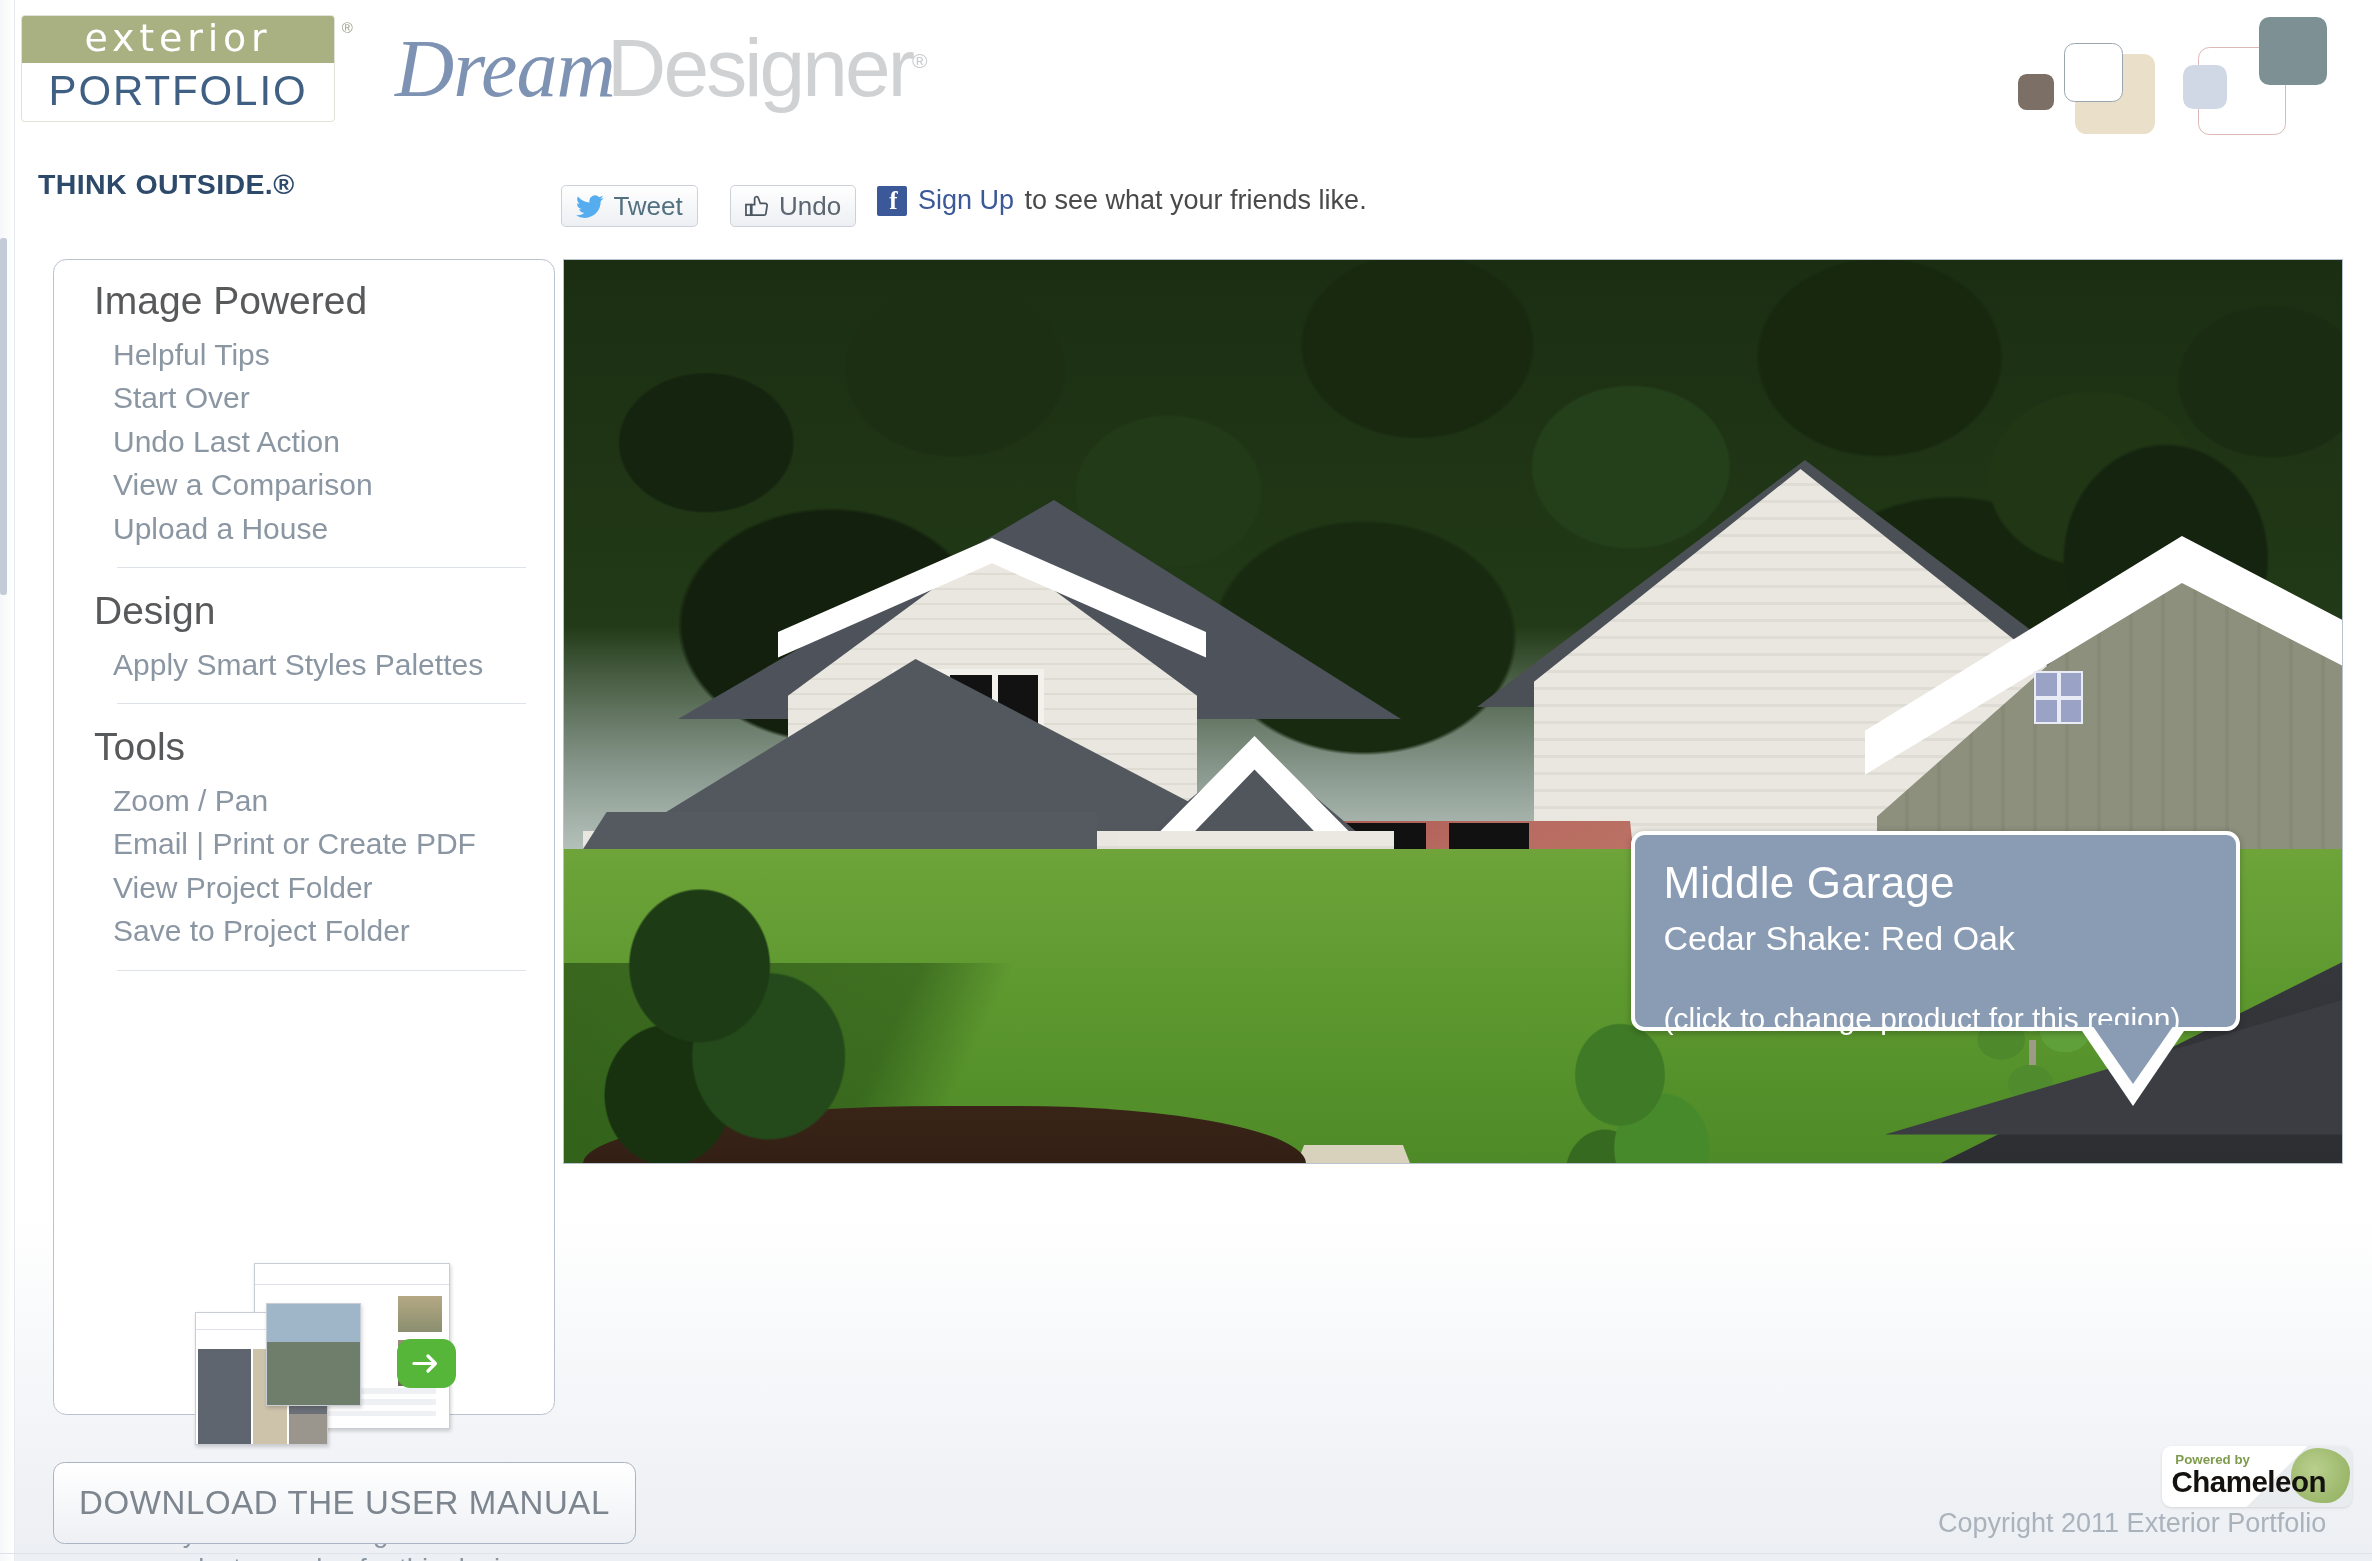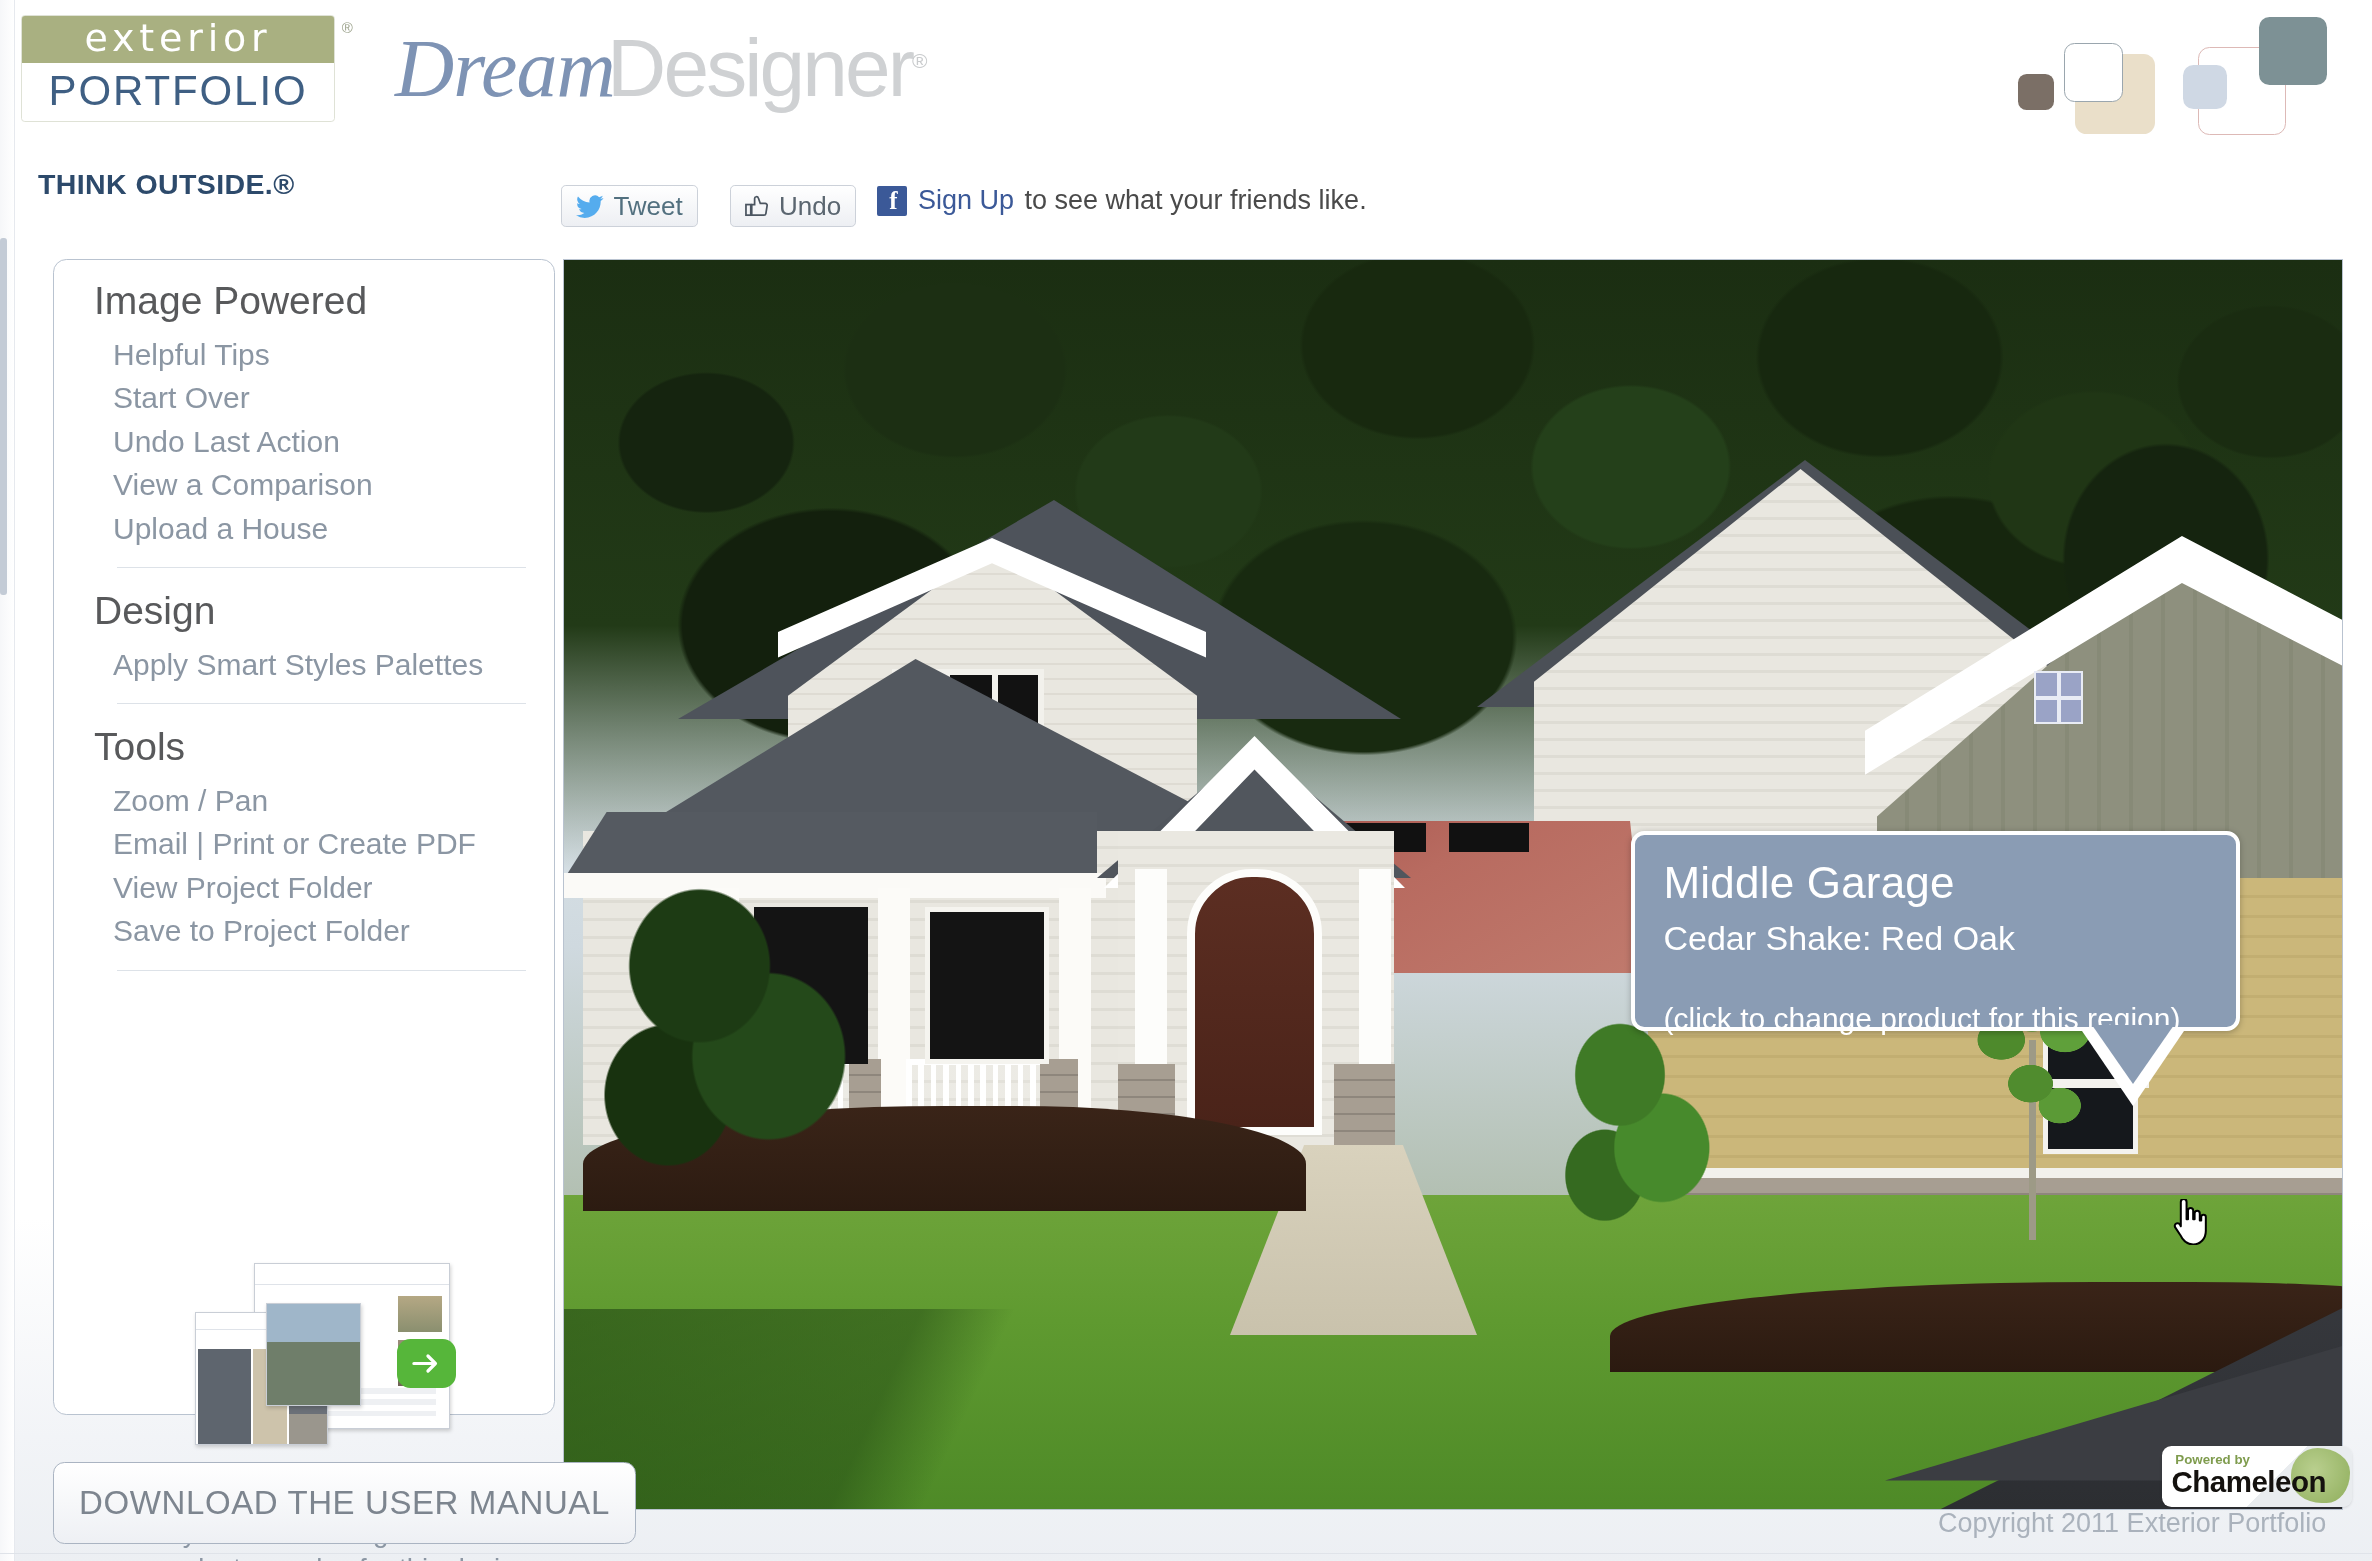--- a/index.html
+++ b/index.html
@@ -149,21 +149,21 @@
   .promo-h {
     margin: 13.3px 0 0 95px; font-size: 28.5px; font-weight: bold; color: #58595b;
   }
   .promo-p {
     margin: 1.9px 0 0 95px; font-size: 27.6px; color: #8b96a3; line-height: 1.28;
     width: 399px;
   }
 
   
   .viewer {
-    position: absolute; left: 563px; top: 259px; width: 1780px; height: 1251px;
+    position: absolute; left: 563px; top: 259px; width: 1780px; height: 905px;
     border: 1px solid #b9c3d0; overflow: hidden; background: #6f7d62;
   }
   .sky { position:absolute; inset:0; background: linear-gradient(to bottom, #e9eef2 0%, #dce5ea 38%, #cfd9df 55%, #8fa07a 100%); }
   .trees {
     position:absolute; left:0; top:0; width:100%; height: 609px;
     background:
       radial-gradient(ellipse 143px 114px at 8% 30%, #15240f 60%, transparent 62%),
       radial-gradient(ellipse 181px 143px at 22% 18%, #1c2f13 60%, transparent 62%),
       radial-gradient(ellipse 152px 124px at 34% 38%, #223a18 60%, transparent 62%),
       radial-gradient(ellipse 190px 152px at 48% 14%, #18290f 60%, transparent 62%),

